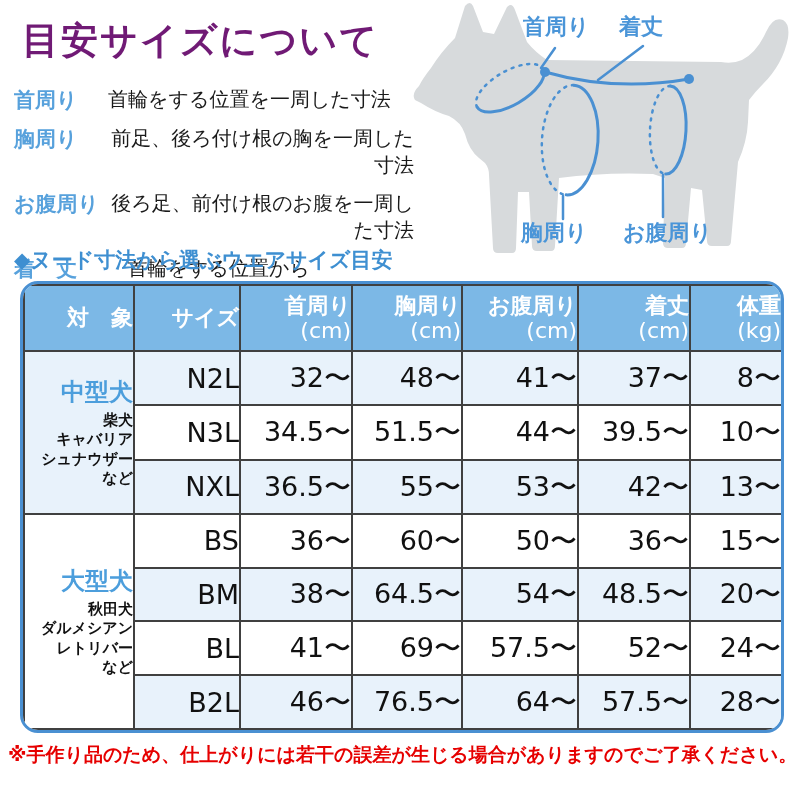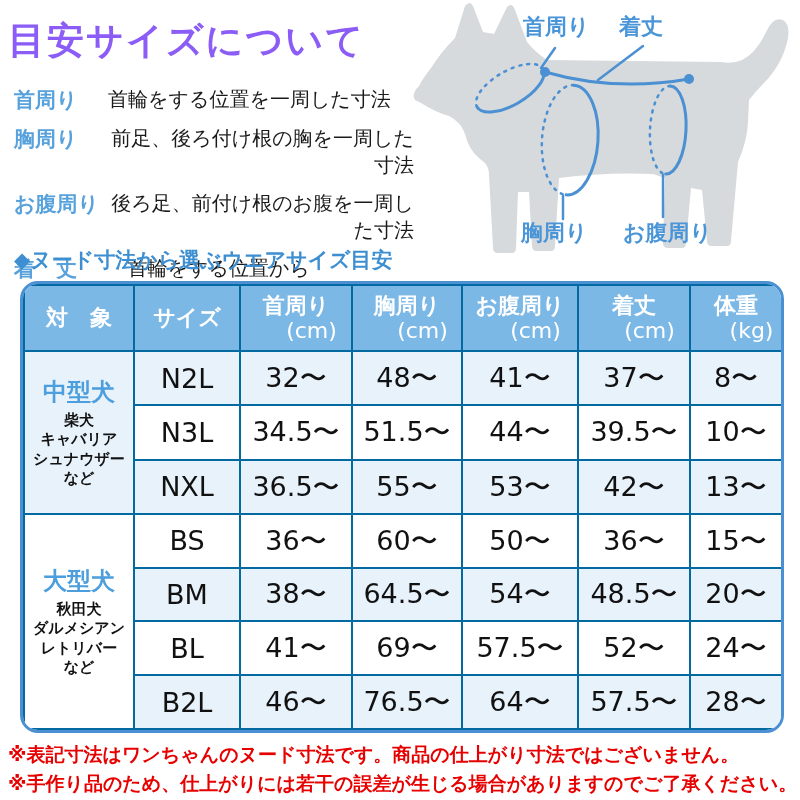--- a/index.html
+++ b/index.html
@@ -2,22 +2,22 @@
 <html><head>
 <meta charset="utf-8">
 <style>
   html,body { margin:0; padding:0; }
   body {
     width:800px; height:800px; position:relative; background:#ffffff;
     font-family:"DejaVu Sans","Liberation Sans",sans-serif;
     overflow:hidden;
   }
   .page-title {
-    position:absolute; left:8px; top:16px;
-    font-size:37px; font-weight:bold; color:#8b5cf6; letter-spacing:2px;
+    position:absolute; left:22px; top:16px;
+    font-size:37px; font-weight:bold; color:#701a75; letter-spacing:2px;
   }
   
   .defs { position:absolute; left:14px; top:86px; width:400px; }
   .def-row { display:flex; align-items:flex-start; margin-bottom:11px; }
   .def-term { width:94px; flex-shrink:0; color:#57A1DC; font-weight:bold; font-size:21px; }
   .def-desc { font-size:20px; color:#1a1a1a; line-height:1.35;text-align:right; }
   
   .dog-figure { position:absolute; left:405px; top:0; width:395px; height:265px; }
   .dog-figure svg { position:absolute; left:0; top:0; }
   .dog-label { position:absolute; color:#4a95d8; font-weight:bold; font-size:22px; white-space:nowrap; }
@@ -30,21 +30,21 @@
     position:absolute; left:14px; top:246px;
     font-size:21px; font-weight:bold; color:#3E8FD1;
   }
   
   .size-table-wrap {
     position:absolute; left:20px; top:281px; width:758px; height:446px;
     border:3px solid #4a90d2; border-radius:18px; overflow:hidden; background:#fff;
   }
   table.size-table { width:100%; height:100%; border-collapse:collapse; table-layout:fixed; }
   .size-table th, .size-table td {
-    border:2px solid #0369a1; text-align:center; vertical-align:middle; padding:0;
+    border:2px solid #404040; text-align:right; vertical-align:middle; padding:0;
   }
   .size-table thead th { background:#7CB8E6; color:#ffffff; height:64px; }
   .h-name { font-size:22px; font-weight:bold; line-height:1.15; }
   .h-unit { font-size:22px; font-weight:normal; line-height:1.1;padding-left:31px; }
   .size-table tbody td { font-size:27px; color:#111; background:#ffffff;margin-top:46px; }
   .size-table tr.stripe td { background:#E8F2FB; }
   .size-table td.group-cell { background:#ffffff; }
   .size-cell { font-weight:normal; }
   .group-name { color:#4C9EDC; font-weight:bold; font-size:24px; margin-bottom:3px; }
   .breed { font-size:15px; line-height:1.3; color:#111; font-weight:bold; }
@@ -240,15 +240,14 @@
         <td>76.5〜</td>
         <td>64〜</td>
         <td>57.5〜</td>
         <td>28〜</td>
       </tr>
     </tbody>
   </table>
 </div>
 
 <div class="notes">
-  <div>※表記寸法はワンちゃんのヌード寸法です。商品の仕上がり寸法ではございません。</div>
   <div>※手作り品のため、仕上がりには若干の誤差が生じる場合がありますのでご了承ください。</div>
 </div>
 
 </body></html>

